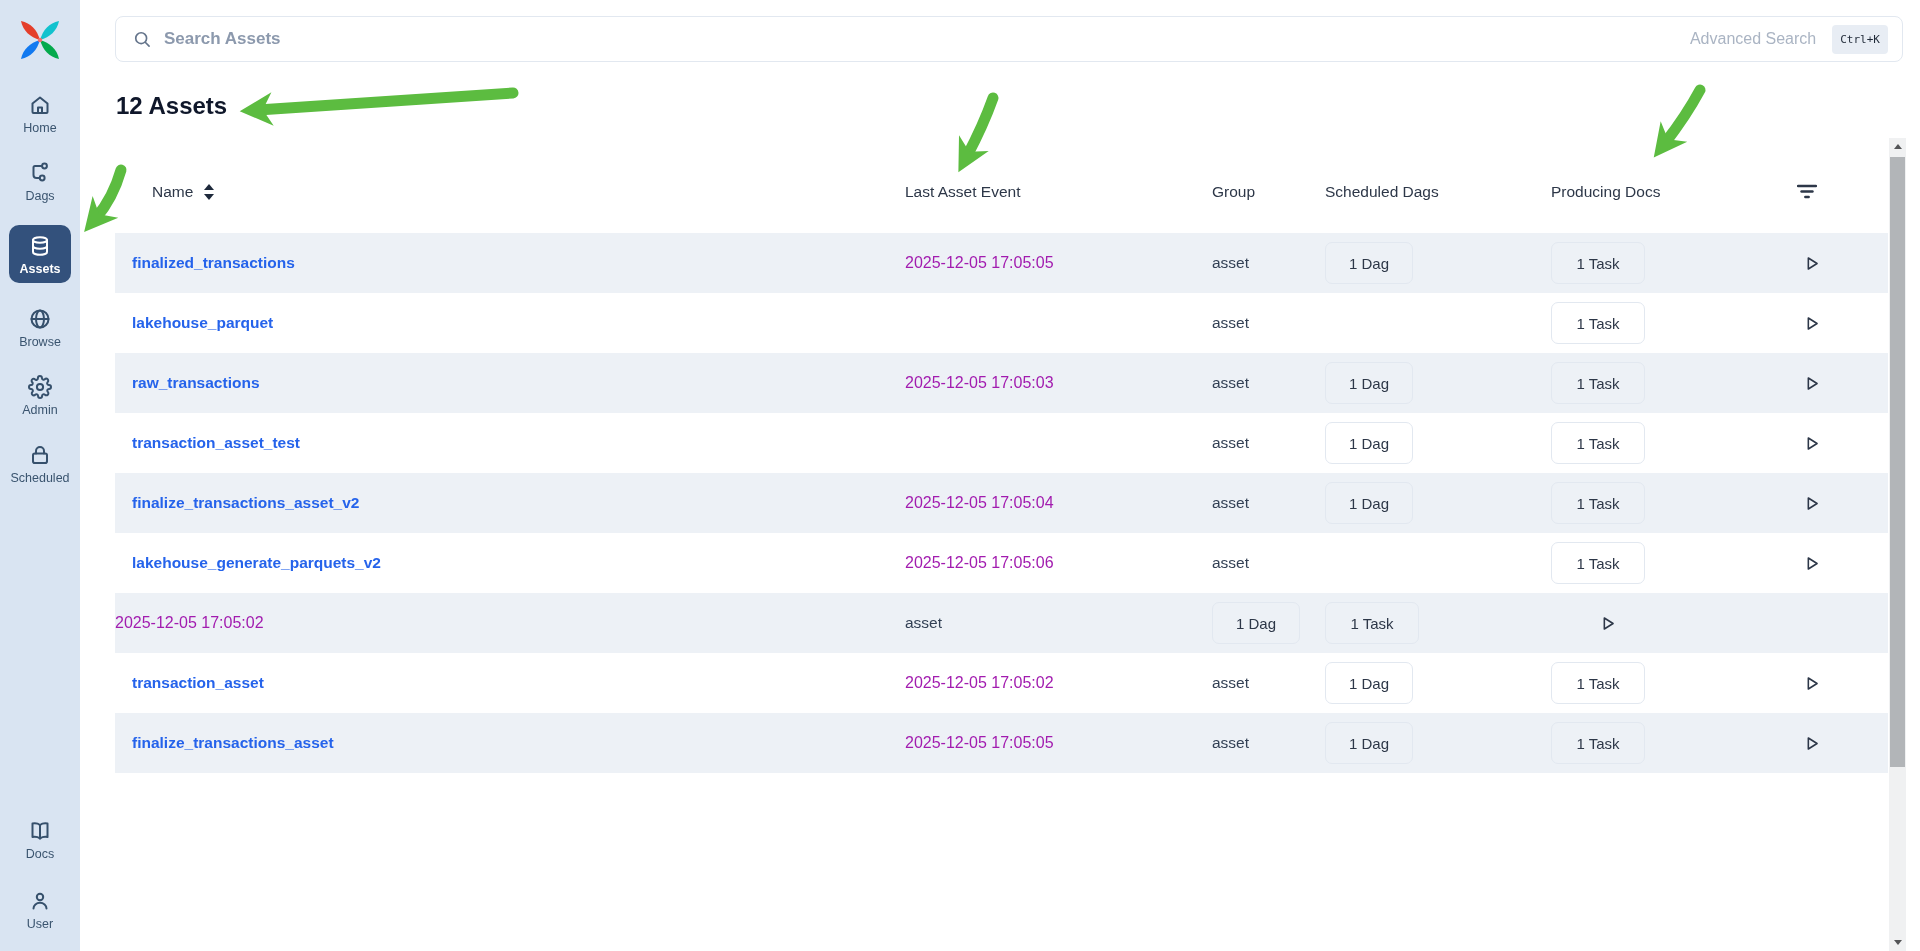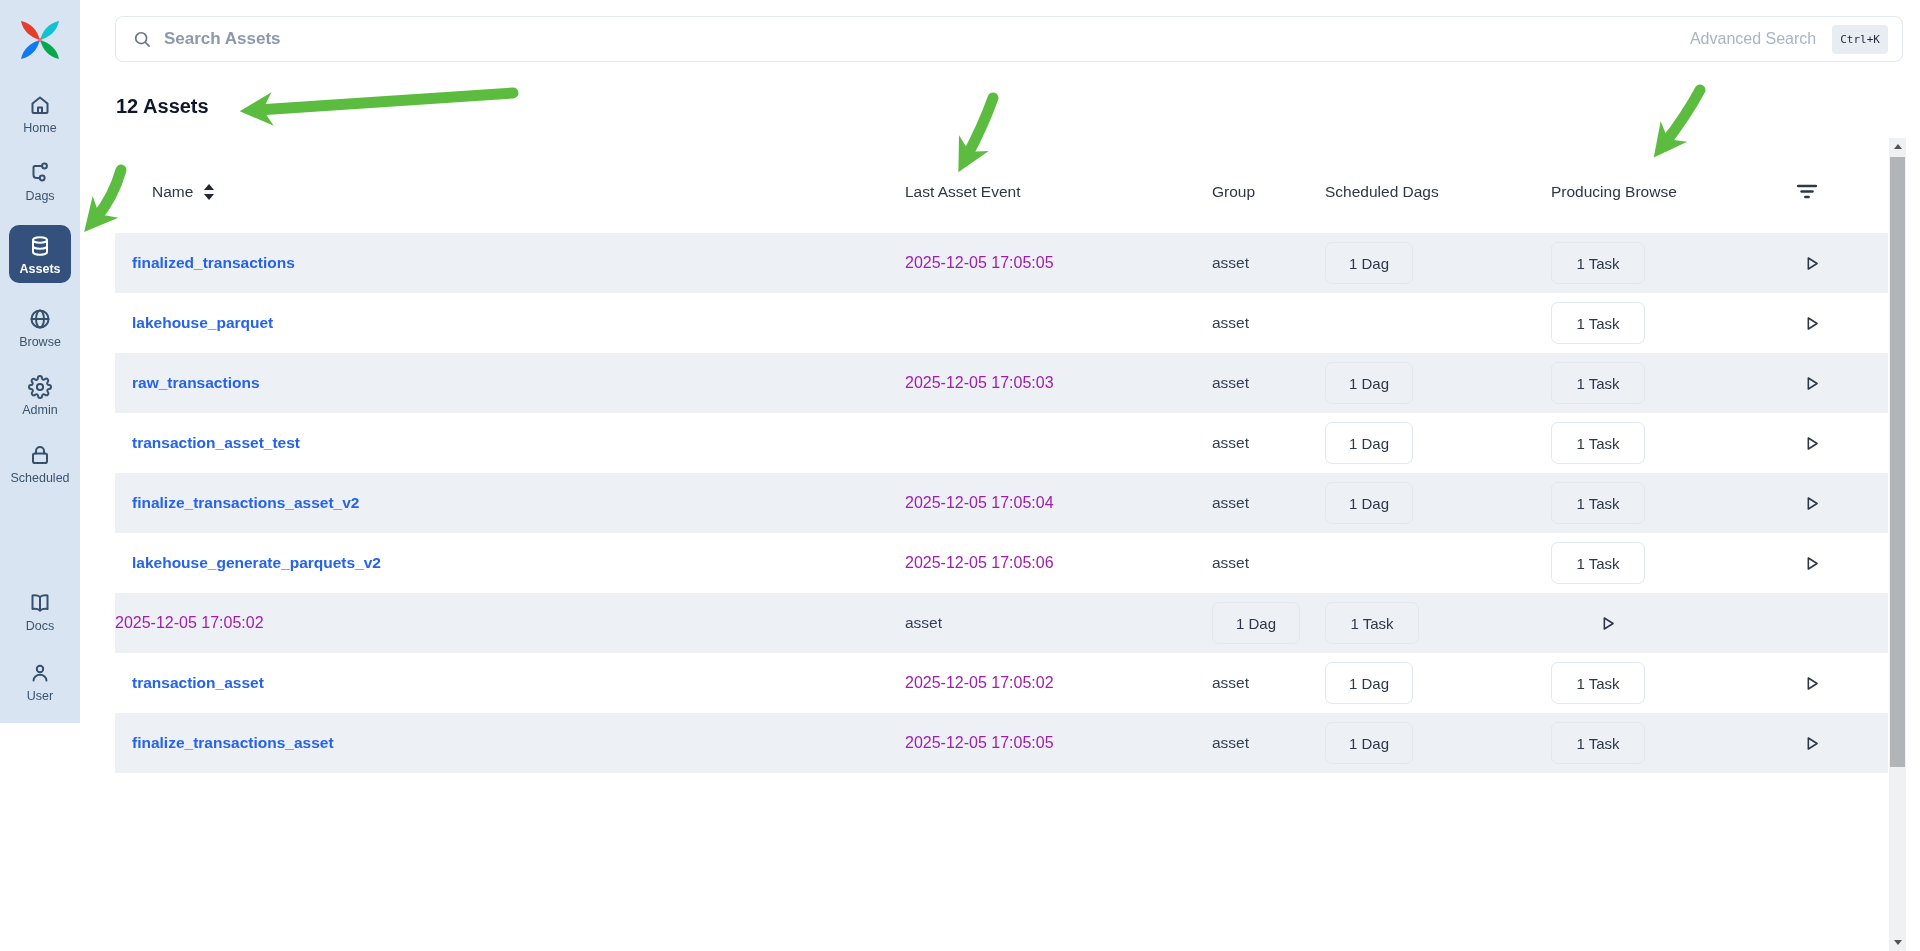--- a/index.html
+++ b/index.html
@@ -6,21 +6,21 @@
   html,body { width:1920px; height:951px; overflow:hidden; background:#fff;
               font-family:"Liberation Sans","DejaVu Sans",sans-serif; }
   :root{
     --c-sidebar:#d9e4f2; --c-active:#33517c; --c-navtext:#3a546f;
     --c-link:#2563eb; --c-stripe:#edf1f6; --c-border:#e2e8f0;
     --c-dark:#1f2937; --c-head:#2d3748; --c-green:#5cbc40;
   }
   .app { display:flex; width:1920px; height:951px; position:relative; }
 
   
-  .sidebar { width:80px; height:723px; background:var(--c-sidebar);
+  .sidebar { width:80px; height:951px; background:var(--c-sidebar);
              display:flex; flex-direction:column; flex-shrink:0; }
   .logo { width:50px; height:50px; margin:15px auto 0 auto; cursor:pointer; }
   .nav-top { margin-top:24px; display:flex; flex-direction:column; gap:20px; }
   .nav-bottom { margin-top:auto; margin-bottom:18px; display:flex; flex-direction:column; gap:22px; }
   .nav-item { width:62px; margin:0 auto; display:flex; flex-direction:column;
               align-items:center; gap:4px; padding:4px 0 2px 0; cursor:pointer;
               color:var(--c-navtext); font-size:12.5px; }
   .nav-item svg { stroke:#36506c; }
   .nav-item.active { background:var(--c-active); border-radius:10px; color:#fff;
                      padding:9px 0 7px 0; font-weight:700; }
@@ -31,21 +31,21 @@
   .searchbar { margin:16px 17px 0 35px; height:46px; border:1px solid var(--c-border);
                border-radius:8px; display:flex; align-items:center; padding:0 14px 0 16px; }
   .searchbar input { border:none; outline:none; flex:1; font-size:17px; color:#334155;
                      margin-left:12px; font-family:"Liberation Sans",sans-serif; background:transparent;font-weight:bold;}
   .searchbar input::placeholder { color:#8c99ad; }
   .search-right { display:flex; align-items:center; gap:16px; }
   .adv-search { color:#aab4c3; font-size:16px; cursor:pointer;text-align:center; }
   kbd.shortcut { background:#e8edf4; border-radius:4px; padding:8px 8px; font-size:11px;
                  color:#1f2937; font-family:"DejaVu Sans Mono","Liberation Mono",monospace; }
 
-  h1.page-title { margin:32px 0 0 36px; font-size:20px; line-height:24px; font-weight:700; color:#0f172a; }
+  h1.page-title { margin:32px 0 0 36px; font-size:24px; line-height:24px; font-weight:700; color:#0f172a; }
 
   .table { margin:14px 32px 0 35px; width:1773px; }
   .trow { display:grid; grid-template-columns:790px 307px 113px 226px 204px 133px; align-items:center; }
   .thead { height:101px; padding-top:18px; color:var(--c-head); font-size:15.5px; font-weight:500; }
   .th-name { display:flex; align-items:center; gap:10px; padding-left:37px; cursor:pointer; }
   .tbody .trow { height:60px; }
   .tbody .trow:nth-child(odd) { background:var(--c-stripe); }
   .cell-name { padding-left:17px; }
   .cell-name a { color:var(--c-link); font-weight:700; font-size:15.5px; text-decoration:none; }
   .cell-event { color:#a21caf; font-size:16px; }
@@ -179,21 +179,21 @@
         <div class="th-name">
           <span>Name</span>
           <svg width="12" height="18" viewBox="0 0 12 18">
             <polygon points="6,1 11,7 1,7" fill="#1e293b"></polygon>
             <polygon points="6,17 11,11 1,11" fill="#1e293b"></polygon>
           </svg>
         </div>
         <div>Last Asset Event</div>
         <div>Group</div>
         <div>Scheduled Dags</div>
-        <div>Producing Browse</div>
+        <div>Producing Docs</div>
         <div>
           <button class="filter-btn">
             <svg width="20" height="16" viewBox="0 0 20 16" stroke="#2d3748" stroke-width="2.4" stroke-linecap="round">
               <line x1="1" y1="2" x2="19" y2="2"></line>
               <line x1="4.5" y1="7.5" x2="15.5" y2="7.5"></line>
               <line x1="8.3" y1="13" x2="11.7" y2="13"></line>
             </svg>
           </button>
         </div>
       </div>

